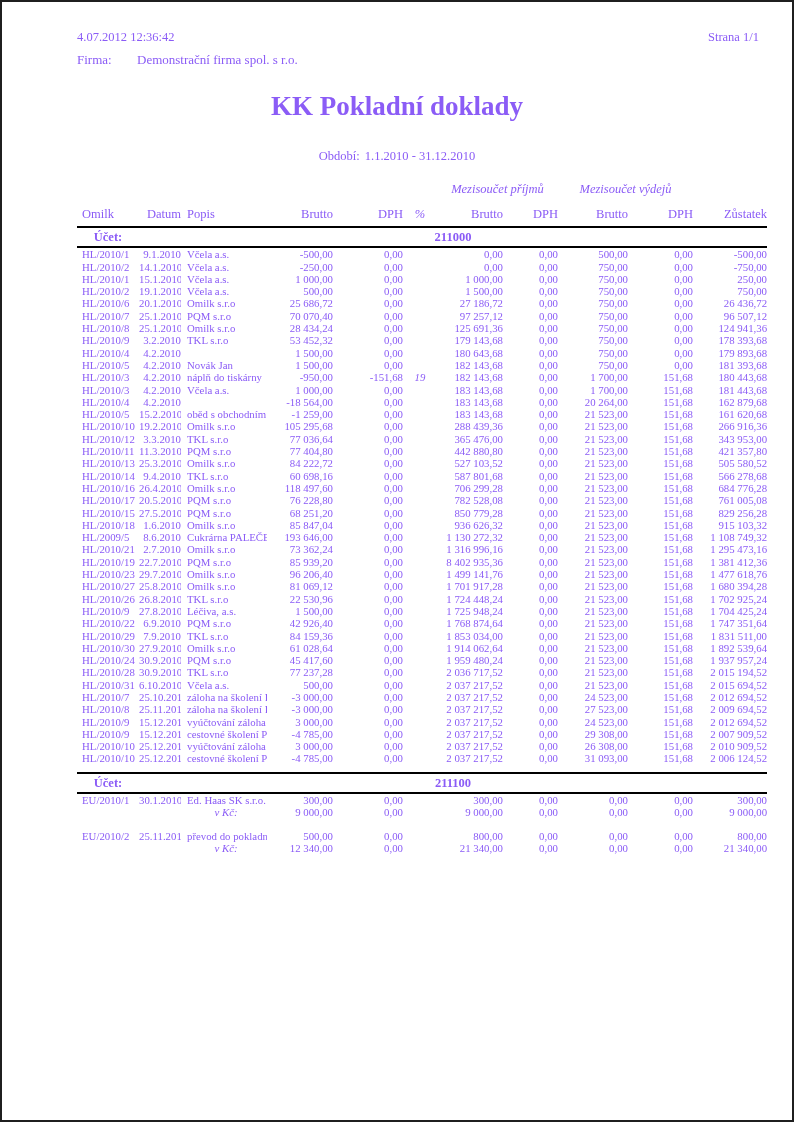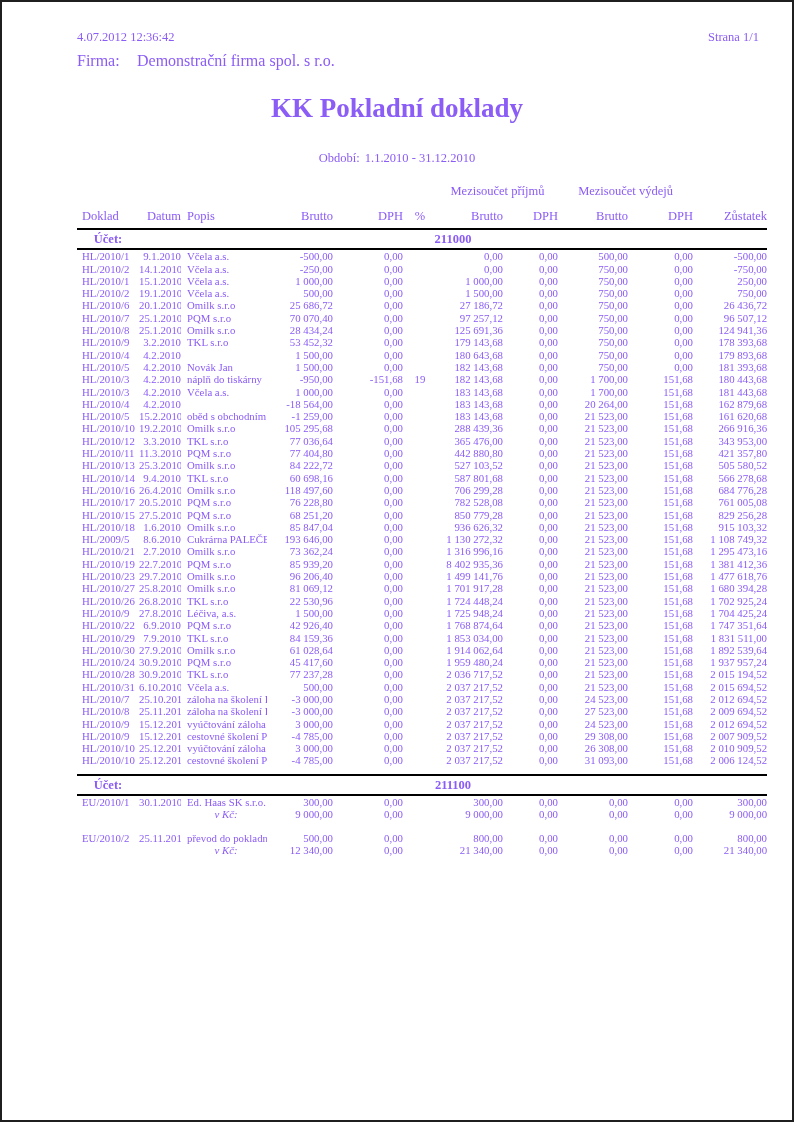--- a/index.html
+++ b/index.html
@@ -6,38 +6,38 @@
   .page{
     position:relative;
     width:794px;height:1122px;
     box-sizing:border-box;
     border:2px solid #1f1f1f;
     background:#fff;color:#8b5cf6;
     font-family:"Liberation Serif","DejaVu Serif",serif;
     overflow:hidden;
   }
   .hdr{margin:28px 33px 0 75px;display:flex;justify-content:space-between;font-size:12.5px;}
-  .firma{margin:7px 33px 0 75px;font-size:16px;}
+  .firma{margin:7px 33px 0 75px;font-size:13px;}
   .firma .lbl{display:inline-block;width:60px;}
   .title{text-align:center;font-size:27px;font-weight:bold;margin-top:23px;}
   .period{text-align:center;font-size:12.5px;margin-top:27px;}
   .period .plbl{margin-right:5px;}
   table{margin:13px 0 0 75px;width:690px;border-collapse:collapse;table-layout:fixed;}
   th,td{padding:0;white-space:nowrap;overflow:hidden;}
   thead th{font-weight:normal;}
   tr.groups th{font-size:12.5px;height:20px;vertical-align:bottom;text-align:center;}
   tr.cols th{font-size:12.5px;height:25px;vertical-align:bottom;padding-bottom:4px;border-bottom:2px solid #000;}
   tbody td{font-size:10.8px;line-height:12.3px;height:12.3px;}
   tr.section td{font-size:12.5px;font-weight:bold;border-bottom:2px solid #000;padding:3px 0 3px;text-align:center;}
   tr.section.topline td{border-top:2px solid #000;}
   tr.spacer td{height:7px;border:none;}
   tr.gap td{height:11px;}
   .al{text-align:left;}
   .ar{text-align:right;}
-  .ac{text-align:center;}
+  .ac{text-align:center;font-style:italic;}
   .pl5{padding-left:5px;}
   .pl6{padding-left:6px;}
   tr.vkc td.popis-cell{font-style:italic;text-align:center;padding-right:2px;}
 </style>
 </head>
 <body>
 
 <div class="page">
   <div class="hdr">
     <span>4.07.2012 12:36:42</span>
@@ -65,21 +65,21 @@
         <col style="width: 74px;">
       </colgroup>
       <thead>
         <tr class="groups">
           <th colspan="6"></th>
           <th class="ac" colspan="2">Mezisoučet příjmů</th>
           <th class="ac" colspan="2">Mezisoučet výdejů</th>
           <th></th>
         </tr>
         <tr class="cols">
-          <th class="al pl5">Doklad</th>
+          <th class="al pl5">Omilk</th>
           <th class="ar">Datum</th>
           <th class="al pl6 popis-cell">Popis</th>
           <th class="ar">Brutto</th>
           <th class="ar">DPH</th>
           <th class="ac">%</th>
           <th class="ar">Brutto</th>
           <th class="ar">DPH</th>
           <th class="ar">Brutto</th>
           <th class="ar">DPH</th>
           <th class="ar">Zůstatek</th>

